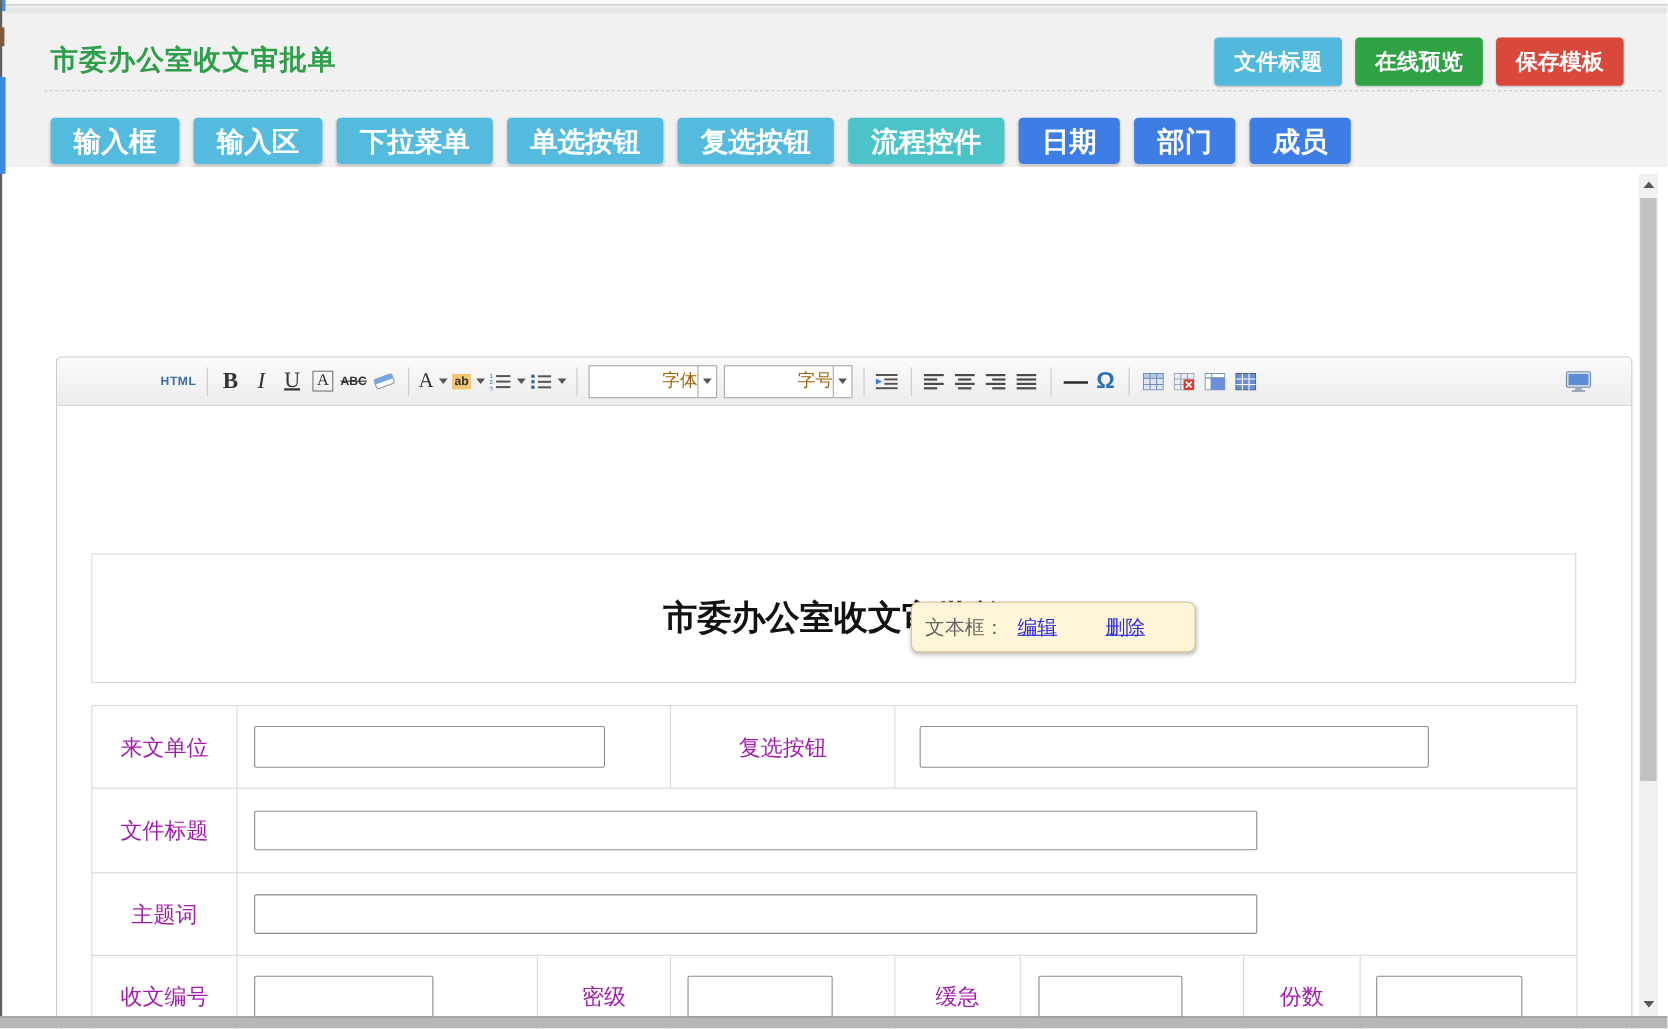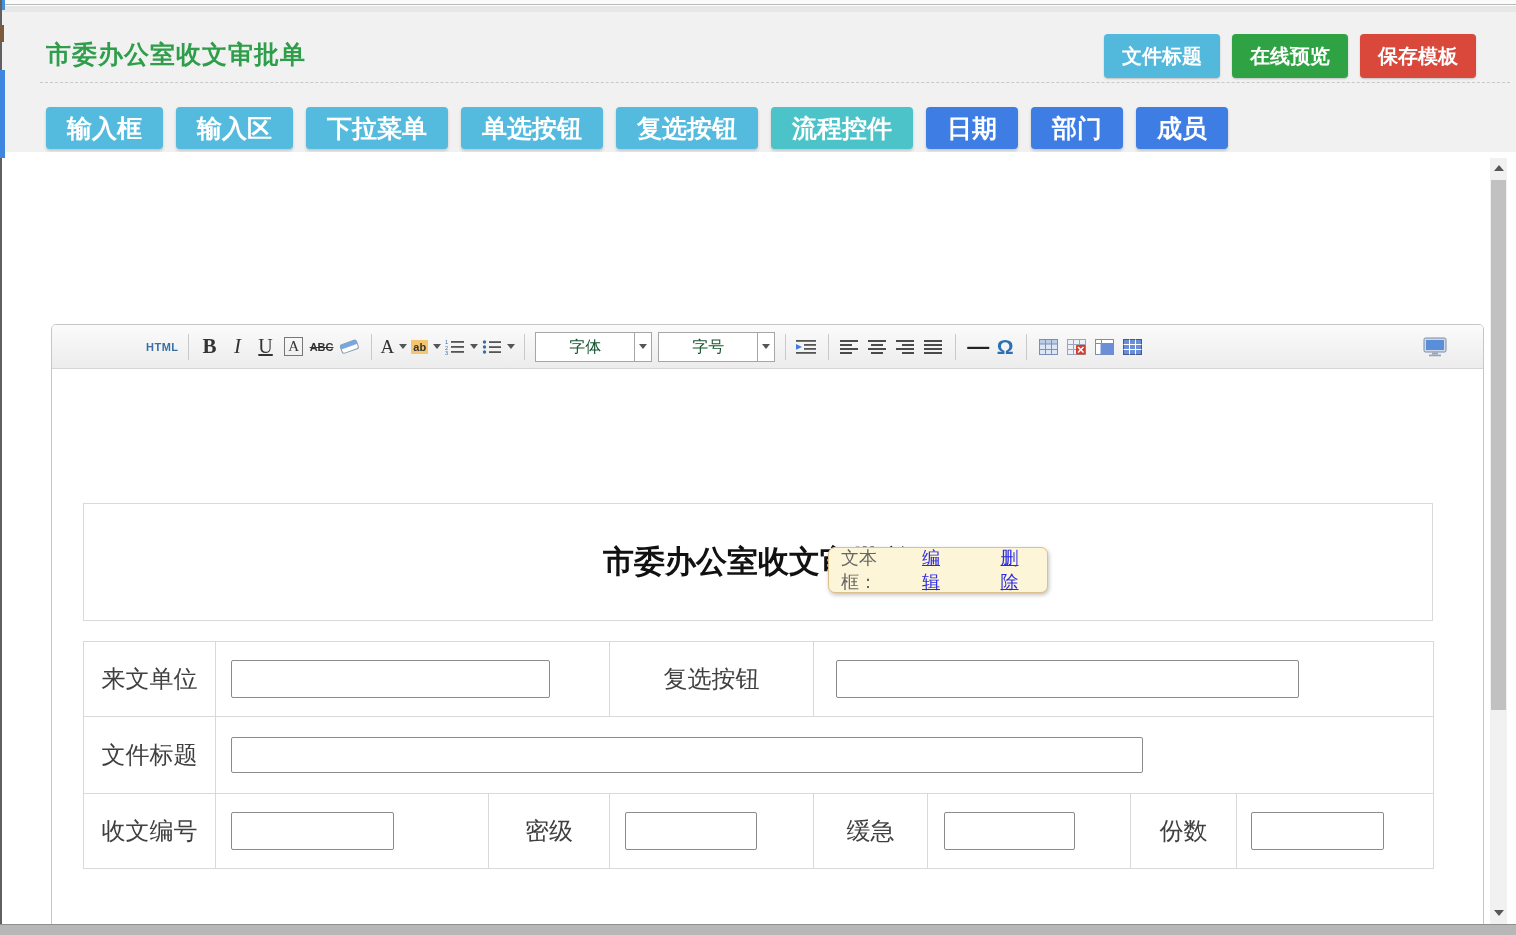--- a/index.html
+++ b/index.html
@@ -48,48 +48,48 @@
   .tb-b { font-family:"Liberation Serif",serif; font-weight:bold; font-size:21px; }
   .tb-i { font-family:"Liberation Serif",serif; font-style:italic; font-size:21px; }
   .tb-u { font-family:"Liberation Serif",serif; font-size:20px; text-decoration:underline; }
   .tb-boxa { font-family:"Liberation Serif",serif; font-size:15px; border:1px solid #777; padding:0 3px; line-height:17px; }
   .tb-abc { font-size:11px; font-weight:bold; text-decoration:line-through; }
   .tb-fontA { font-family:"Liberation Serif",serif; font-size:19px; }
   .caret { width:0; height:0; border-left:4px solid transparent; border-right:4px solid transparent;
            border-top:5px solid #555; margin-left:5px; }
   .hl-ab { font-size:11px; font-weight:bold; background:#f6c66f; padding:1px 2px; color:#333; position:relative; }
   .tb-select { width:117px; height:30px; background:#fff; border:1px solid #a6a6a6; display:flex; margin:0 3px; }
-  .tb-select .txt { flex:1; text-align:center; font-size:16px; color:#14532d; line-height:28px; }
+  .tb-select .txt { flex:1; text-align:right; font-size:16px; color:#a16207; line-height:28px; }
   .tb-select .arrow-btn { width:17px; border-left:1px solid #a6a6a6; display:flex; align-items:center; justify-content:center; cursor:pointer; }
   .tb-hr { font-size:22px; font-weight:bold; color:#222; letter-spacing:-2px; }
   .tb-omega { color:#2b6fb5; font-size:21px; font-weight:bold; }
   .tb-full { position:absolute; right:34px; top:7px; }
 
   
   .ed-content { position:absolute; left:0; top:45px; width:1431px; height:718px; background:#fff; }
   .doc-title-box { position:absolute; left:31px; top:133px; width:1350px; height:118px;
                    border:1px solid #d9d9d9; display:flex; align-items:center; justify-content:center;
                    font-size:31px; font-weight:bold; color:#111; }
   .doc-table { position:absolute; left:31px; top:271px; width:1350px; border-collapse:collapse; table-layout:fixed; }
   .doc-table td { border:1px solid #d9d9d9; }
-  .cell-label { text-align:center; font-size:24px; color:#404040; }
+  .cell-label { text-align:center; font-size:20px; color:#a21caf; }
   .f-input { border:1px solid #8b8b8b; border-radius:2px; height:38px; background:#fff;
              font-size:18px; color:#333; padding:0 8px; font-family:inherit; display:block; }
   tr.r1 td { height:75px; }  tr.r2 td { height:77px; }  tr.r3 td { height:75px; }
   tr.r4 td { height:75px; }
   .in-unit   { margin-left:15px; width:319px; }
   .in-refno  { margin-left:22px; width:463px; }
   .in-wide   { margin-left:15px; width:912px; height:36px; }
   .in-recno  { margin-left:15px; width:163px; }
   .in-secret { margin-left:15px; width:132px; }
   .in-urgent { margin-left:16px; width:131px; }
   .in-copies { margin-left:14px; width:133px; }
 
   
-  .tooltip { position:absolute; left:828px; top:547px; width:220px; height:46px; z-index:20;
+  .tooltip { position:absolute; left:828px; top:547px; width:259px; height:46px; z-index:20;
              background:#fdf5d7; border:1px solid #dfc08a; border-radius:7px;
              box-shadow:1px 2px 4px rgba(0,0,0,.25); display:flex; align-items:center; padding:0 12px; font-size:18px; }
   .tooltip .prefix { color:#666; }
   .tooltip a { color:#2a2ae0; text-decoration:underline; cursor:pointer; }
   .tooltip .edit { margin-left:12px; }
   .tooltip .del  { margin-left:44px; }
 
   
   .scrollbar { position:absolute; left:1490px; top:158px; width:17px; height:766px; background:#f1f1f1; z-index:15; }
   .sb-up { position:absolute; top:3px; left:0; width:17px; height:14px; display:flex; align-items:center; justify-content:center; }
@@ -315,20 +315,26 @@
           <td colspan="4">
             <input class="f-input in-refno" value="" style="">
           </td>
         </tr>
         <tr class="r2">
           <td class="cell-label">文件标题</td>
           <td colspan="7">
             <input class="f-input in-wide" value="" style="">
           </td>
         </tr>
+        <tr class="r3">
+          <td class="cell-label">主题词</td>
+          <td colspan="7">
+            <input class="f-input in-wide" value="" style="">
+          </td>
+        </tr>
         <tr class="r4">
           <td class="cell-label">收文编号</td>
           <td>
             <input class="f-input in-recno" value="" style="">
           </td>
           <td class="cell-label">密级</td>
           <td>
             <input class="f-input in-secret" value="" style="">
           </td>
           <td class="cell-label">缓急</td>

